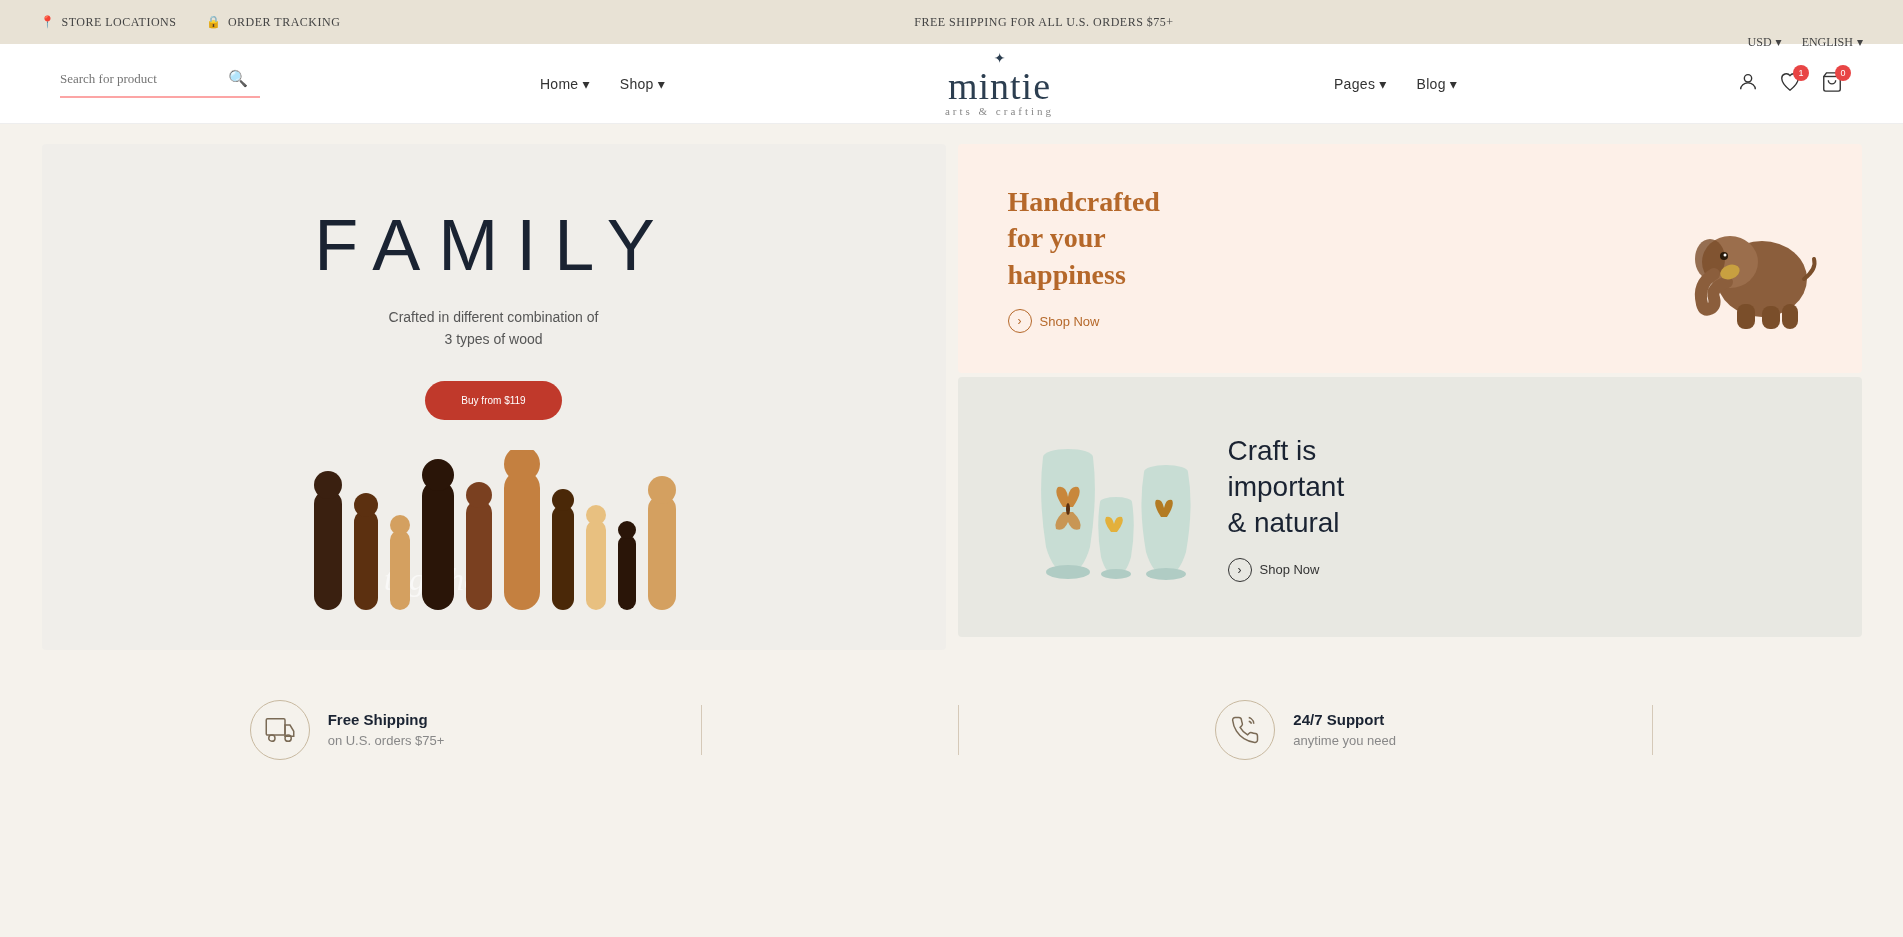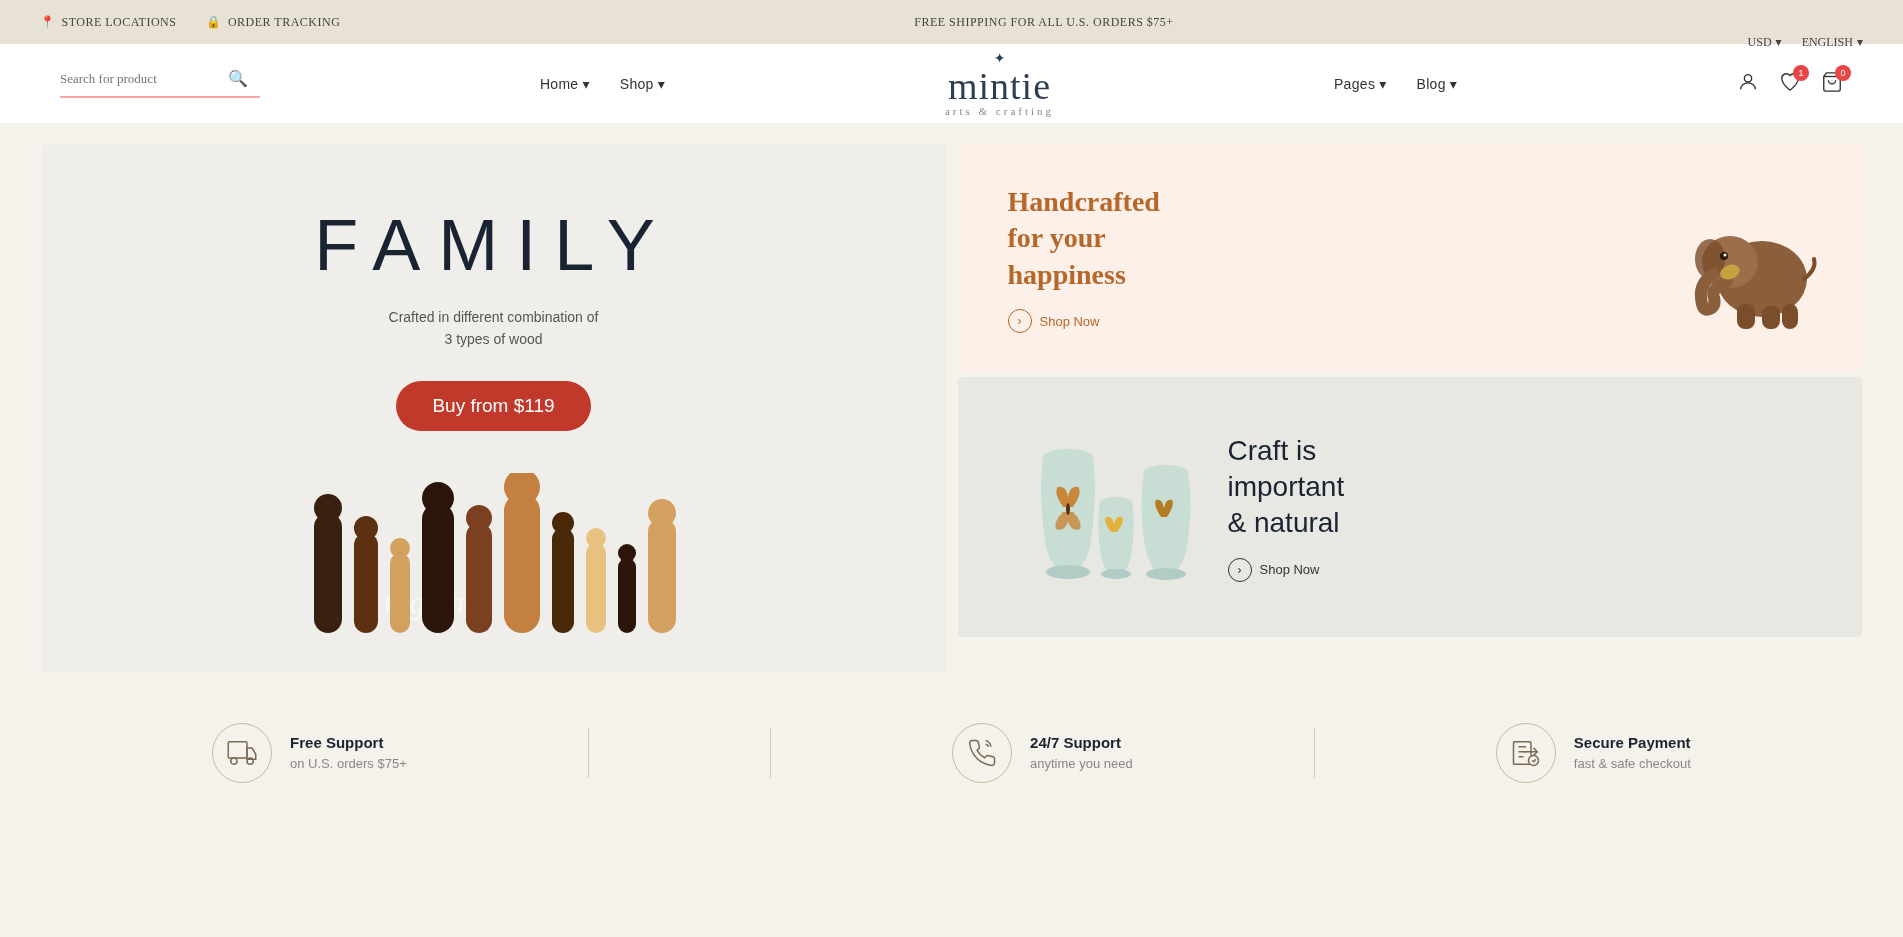--- a/index.html
+++ b/index.html
@@ -182,24 +182,24 @@
       line-height: 1.6;
       margin-bottom: 30px;
       font-family: sans-serif;
     }
     .hero-btn {
       background: #c0392b;
       color: #fff;
       border: none;
       border-radius: 30px;
       padding: 14px 36px;
-      font-size: 19px;
-      cursor: pointer;
-      font-family: sans-serif;
-      margin-bottom: 32px;
+      font-size: 10px;
+      cursor: pointer;
+      font-family: sans-serif;
+      margin-bottom: 20px;
     }
     .hero-image-placeholder {
       width: 100%;
       flex: 1;
       display: flex;
       align-items: flex-end;
       justify-content: center;
       position: relative;
       margin-top: 10px;
     }
@@ -558,21 +558,21 @@
     <div class="feature-item">
       <div class="feature-icon">
         <svg width="30" height="30" viewBox="0 0 24 24" fill="none" stroke="#7a6a55" stroke-width="1.2">
           <rect x="1" y="3" width="15" height="13" rx="1"></rect>
             <path d="M16 8h4l3 5v4h-7V8z"></path>
             <circle cx="5.5" cy="18.5" r="2.5"></circle>
             <circle cx="18.5" cy="18.5" r="2.5"></circle>
         </svg>
       </div>
       <div class="feature-text">
-        <strong>Free Support</strong>
+        <strong>Free Shipping</strong>
         <span>on U.S. orders $75+</span>
       </div>
     </div>
 
     <div class="feature-divider"></div>
 
 
     <div class="feature-divider"></div>
 
     <div class="feature-item">
@@ -583,30 +583,14 @@
         </svg>
       </div>
       <div class="feature-text">
         <strong>24/7 Support</strong>
         <span>anytime you need</span>
       </div>
     </div>
 
     <div class="feature-divider"></div>
 
-    <div class="feature-item">
-      <div class="feature-icon">
-        <svg width="30" height="30" viewBox="0 0 24 24" fill="none" stroke="#7a6a55" stroke-width="1.2">
-          <rect x="2" y="3" width="14" height="18" rx="1"></rect>
-          <path d="M6 7h6M6 11h6M6 15h4"></path>
-          <path d="M18 8l3 3-3 3"></path>
-            <path d="M21 11H10"></path>
-          <circle cx="18" cy="18" r="4" fill="#f5f2ec" stroke="#7a6a55"></circle>
-          <path d="M17 18l1 1 2-2"></path>
-        </svg>
-      </div>
-      <div class="feature-text">
-        <strong>Secure Payment</strong>
-        <span>fast &amp; safe checkout</span>
-      </div>
-    </div>
   </div>
 </div>
 
 </body></html>

